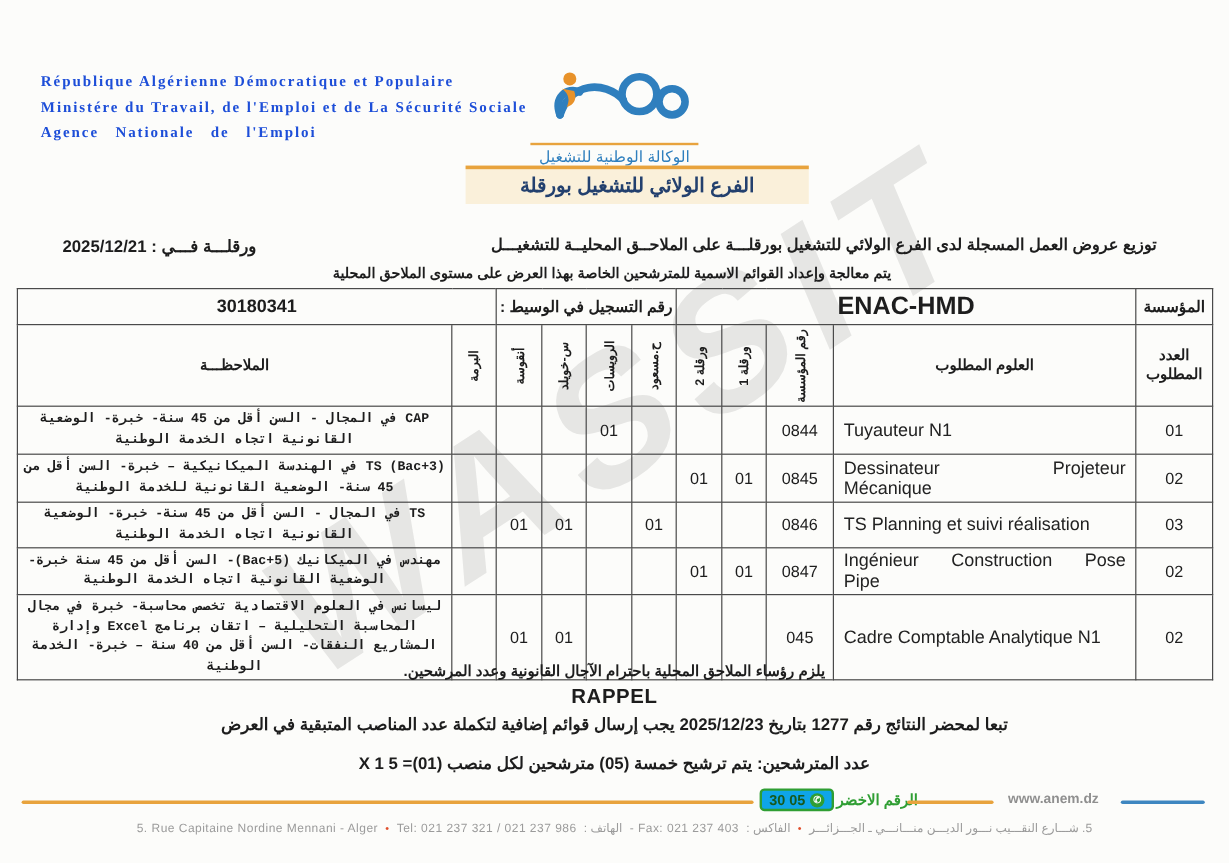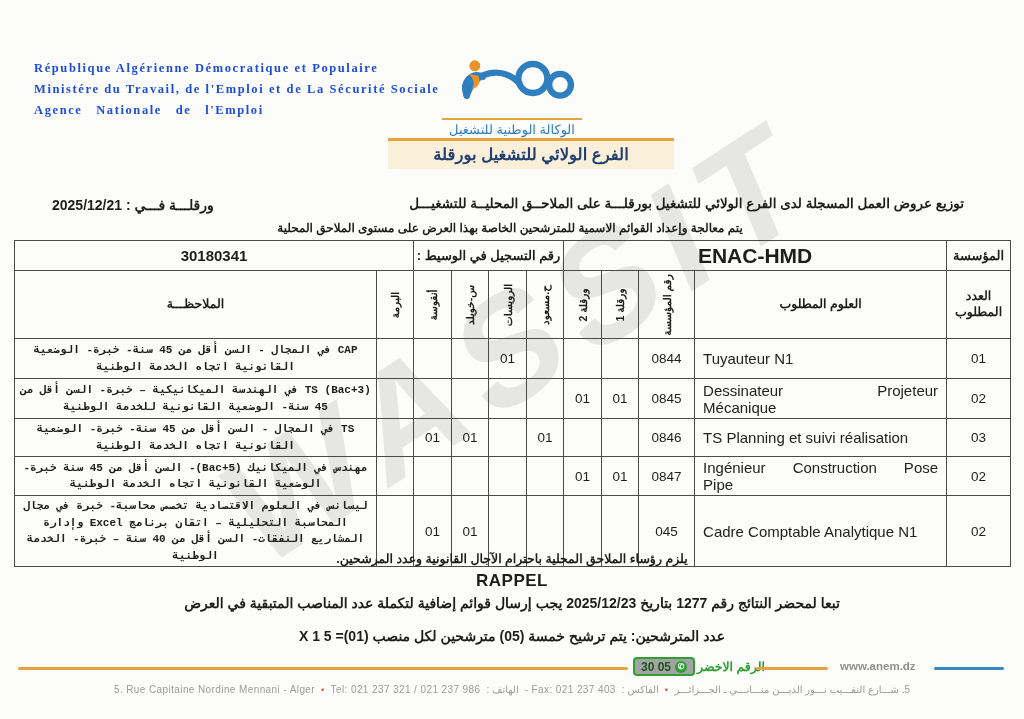--- a/index.html
+++ b/index.html
@@ -62,21 +62,21 @@
   .rappel { left:14px; top:551px; width:996px; text-align:center; direction:rtl; }
   .rappel .oblig { font-weight:bold; font-size:12.5px; }
   .rappel .head  { font-weight:bold; font-size:17px; direction:ltr; margin-top:5px; letter-spacing:0.5px; }
   .rappel .t1 { font-weight:bold; font-size:14px; margin-top:4px; }
   .rappel .t2 { font-weight:bold; font-size:14px; margin-top:17px; }
 
   
   .foot-rule { left:0; top:655px; width:1024px; height:26px; }
   .fr-orange1 { position:absolute; left:18px;  top:12px; width:610px; height:3px; background:#E8A33D; border-radius:2px; }
   .fr-badge { position:absolute; left:633px; top:2px; height:19px; padding:0 6px; border:2px solid #2F9E33;
-    border-radius:4px; background:#a3a3a3; display:flex; align-items:center; gap:4px;
+    border-radius:4px; background:#0ea5e9; display:flex; align-items:center; gap:4px;
     font-weight:bold; font-size:12px; color:#17591c; direction:ltr; }
   .fr-badge .ph { width:12px; height:12px; border-radius:50%; background:#2F9E33; color:#fff;
     font-size:8px; line-height:12px; text-align:center; display:inline-block; }
   .fr-greenlbl { position:absolute; left:697px; top:4px; font-weight:bold; font-size:12.5px; color:#2F9E33; direction:rtl; }
   .fr-orange2 { position:absolute; left:756px; top:12px; width:72px; height:3px; background:#E8A33D; border-radius:2px; }
   .fr-url { position:absolute; left:840px; top:5px; font-size:11.5px; color:#8f8f8f; font-weight:bold; }
   .fr-blue { position:absolute; left:934px; top:12px; width:70px; height:3px; background:#3E86C0; border-radius:2px; }
 
   .address { left:0; top:684px; width:1024px; display:flex; justify-content:center; align-items:center;
     gap:6px; font-size:10px; color:#9b9b9b; letter-spacing:0.4px; }

